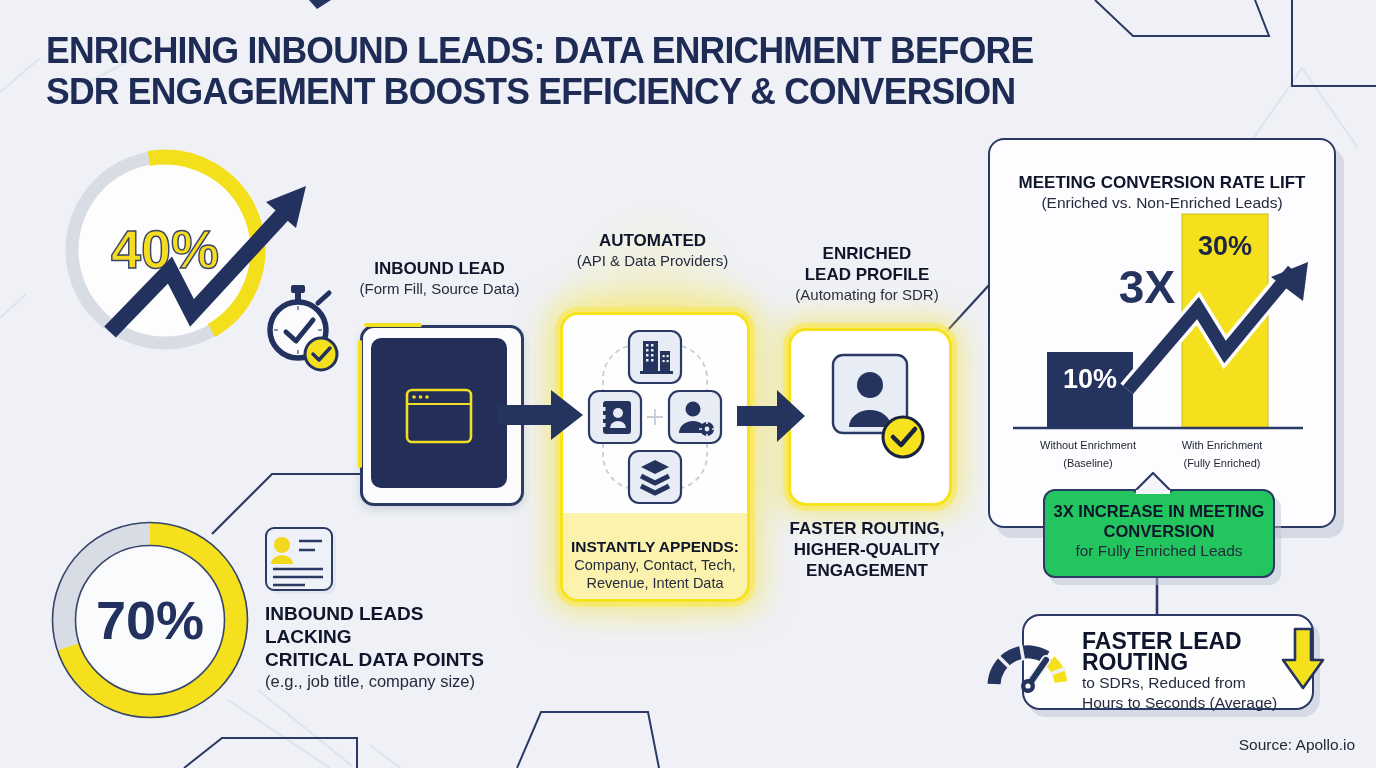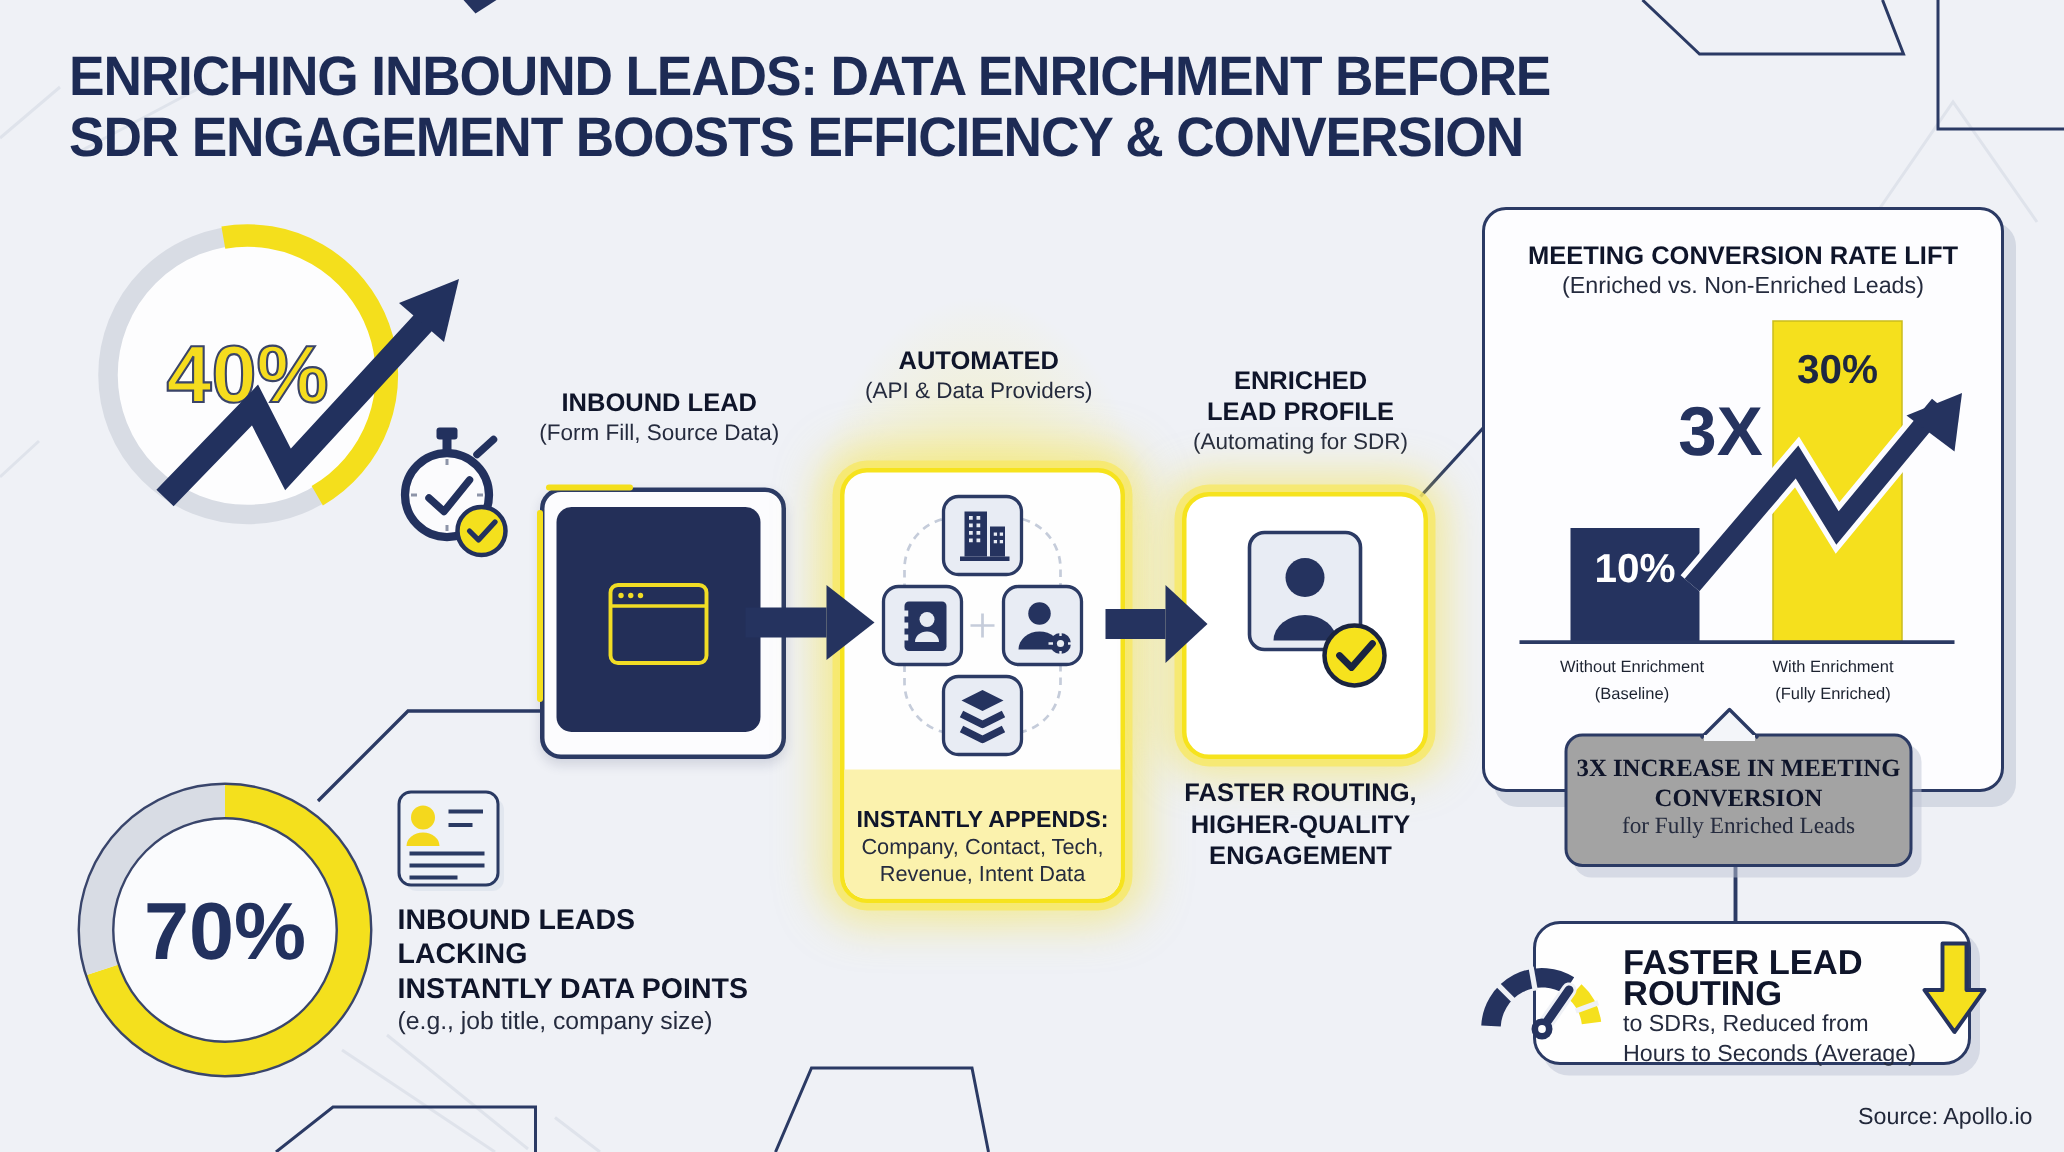--- a/index.html
+++ b/index.html
@@ -40,22 +40,22 @@
   .profile-box{left:788px;top:328px;width:158px;height:172px;background:#ffffff;border:3.5px solid #f6e31d;
                border-radius:18px;box-shadow:0 0 0 5px rgba(248,233,100,0.8),0 0 26px 12px rgba(246,228,70,0.5);}
 
   
   .meeting-box{left:988px;top:138px;width:344px;height:386px;background:#fdfdff;border:2.5px solid #2b3a64;
                border-radius:16px;box-shadow:8px 10px 0 rgba(190,196,212,0.55);}
   .chart-title{font-weight:800;font-size:17px;line-height:21px;color:#0f152a;text-align:center;}
   .chart-sub{font-weight:400;font-size:15.5px;line-height:19px;color:#252b3e;text-align:center;}
   .axis-label{font-size:11px;line-height:18px;color:#1c2230;text-align:center;}
 
-  .callout-box{left:1043px;top:489px;width:228px;height:85px;background:#a3a3a3;border:2.2px solid #2b3a64;
-               border-radius:12px;box-shadow:6px 7px 0 rgba(190,196,212,0.5);font-family:Liberation Serif, serif;}
+  .callout-box{left:1043px;top:489px;width:228px;height:85px;background:#22c55e;border:2.2px solid #2b3a64;
+               border-radius:12px;box-shadow:6px 7px 0 rgba(190,196,212,0.5);}
   .callout-head{font-weight:800;font-size:16.5px;line-height:19.5px;color:#0f152a;text-align:center;}
   .callout-sub{font-weight:400;font-size:15.5px;line-height:19px;color:#252b3e;text-align:center;}
 
   .routing-box{left:1022px;top:614px;width:288px;height:92px;background:#fefefe;border:2.5px solid #2b3a64;
                border-radius:18px;box-shadow:6px 7px 0 rgba(190,196,212,0.5);}
   .routing-head{font-weight:800;font-size:23px;line-height:21px;color:#0f152a;}
   .routing-body{font-weight:400;font-size:15.5px;line-height:20px;color:#252b3e;}
 
   .source{left:1130px;top:736px;width:225px;text-align:right;font-size:15.5px;color:#22283a;}
 </style>
@@ -133,21 +133,21 @@
     <rect x="8" y="8" width="66" height="62" rx="8" fill="#dde2ec" opacity="0.7"></rect>
     <rect x="4" y="4" width="66" height="62" rx="8" fill="#eef1f7" stroke="#2a3a63" stroke-width="2"></rect>
     <circle cx="20" cy="21" r="8" fill="#f4d81d"></circle>
     <path d="M9,40 a11,9 0 0 1 22,0 z" fill="#f4d81d"></path>
     <path d="M37,17 L60,17 M37,26 L53,26" stroke="#2a3a63" stroke-width="2.6"></path>
     <path d="M11,45 L61,45 M11,53 L61,53 M11,61 L43,61" stroke="#2a3a63" stroke-width="2.6"></path>
   </svg>
 
   <div class="abs" style="left:265px;top:602px;width:250px;z-index:2;">
     <div class="stat-head">INBOUND LEADS LACKING</div>
-    <div class="stat-head">INSTANTLY DATA POINTS</div>
+    <div class="stat-head">CRITICAL DATA POINTS</div>
     <div class="stat-body">(e.g., job title, company size)</div>
   </div>
 
   <div class="abs" style="left:352px;top:258px;width:175px;z-index:2;">
     <div class="flow-head">INBOUND LEAD</div>
     <div class="flow-sub">(Form Fill, Source Data)</div>
   </div>
   <div class="abs inbound-outer" style="z-index:2;"></div>
   <div class="abs accent-h" style="z-index:3;"></div>
   <div class="abs accent-v" style="z-index:3;"></div>
@@ -248,21 +248,21 @@
       <path d="M102,100 L110,108 L124,92" fill="none" stroke="#1a2440" stroke-width="4.5" stroke-linecap="round" stroke-linejoin="round"></path>
     </svg>
   </div>
   <div class="abs" style="left:784px;top:518px;width:166px;z-index:2;">
     <div class="flow-head">FASTER ROUTING,</div>
     <div class="flow-head">HIGHER-QUALITY</div>
     <div class="flow-head">ENGAGEMENT</div>
   </div>
 
   <div class="abs meeting-box" style="z-index:2;">
-    <div style="padding-top:20px;">
+    <div style="padding-top:32px;">
       <div class="chart-title">MEETING CONVERSION RATE LIFT</div>
       <div class="chart-sub">(Enriched vs. Non-Enriched Leads)</div>
     </div>
   </div>
   <svg class="abs" style="left:995px;top:200px;z-index:3;" width="330" height="240" viewBox="0 0 330 240">
     <rect x="52" y="152" width="86" height="76" fill="#25335f"></rect>
     <rect x="187" y="14" width="86" height="214" fill="#f5e01d" stroke="#cabc1e" stroke-width="1"></rect>
     <text x="95" y="188" text-anchor="middle" font-size="27" font-weight="800" fill="#ffffff">10%</text>
     <text x="230" y="55" text-anchor="middle" font-size="27" font-weight="800" fill="#1d2742">30%</text>
     <text x="152" y="103" text-anchor="middle" font-size="46" font-weight="800" fill="#25335f">3X</text>

